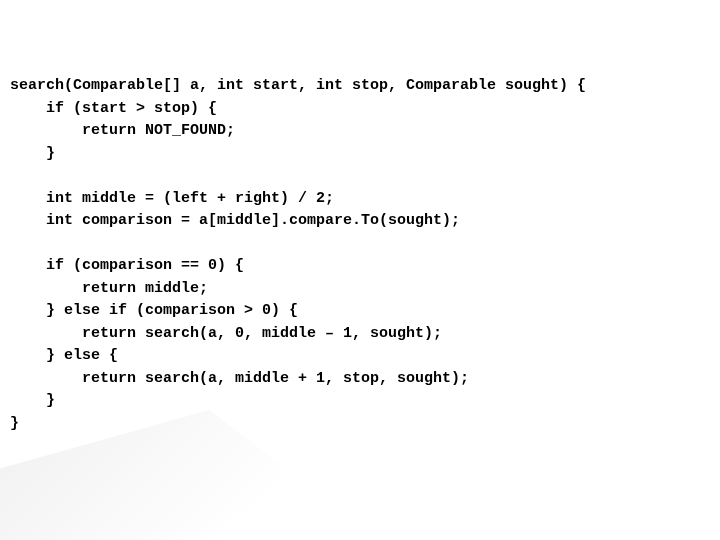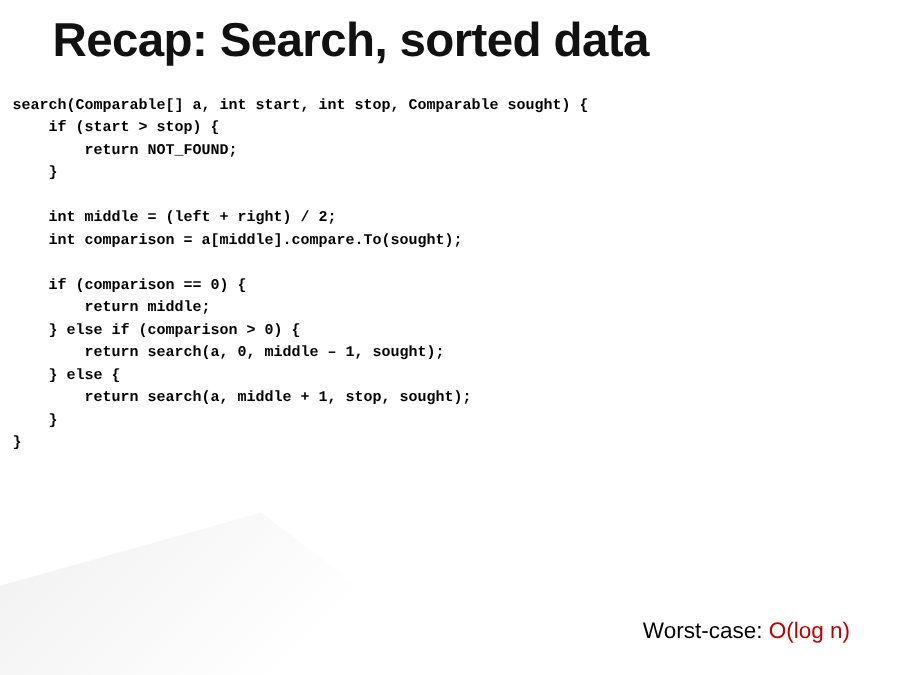--- a/index.html
+++ b/index.html
@@ -26,21 +26,21 @@
     font-weight: 700;
     letter-spacing: -0.5px;
     color: #111;
     font-family: "Arial Black", Arial, sans-serif;
   }
   .code {
     position: absolute;
     top: 75px;
     left: 10px;
     font-family: "Courier New", Courier, monospace;
-    font-size: 12px;
+    font-size: 15px;
     font-weight: 700;
     line-height: 1.5;
     white-space: pre;
     color: #000;
   }
   .complexity {
     position: absolute;
     right: 40px;
     bottom: 25px;
     font-size: 18px;
@@ -57,40 +57,36 @@
     background: linear-gradient(135deg, rgba(0,0,0,0.06) 0%, rgba(0,0,0,0.0) 70%);
     clip-path: polygon(0% 100%, 0% 45%, 55% 0%, 100% 100%);
     pointer-events: none;
   }
 </style>
 </head>
 <body>
 
 <div class="slide">
 
-  <div class="title">Recap:  Search, sorted data</div>
 
   <div class="code">search(Comparable[] a, int start, int stop, Comparable sought) {
     if (start &gt; stop) {
         return NOT_FOUND;
     }
 
     int middle = (left + right) / 2;
     int comparison = a[middle].compare.To(sought);
 
     if (comparison == 0) {
         return middle;
     } else if (comparison &gt; 0) {
         return search(a, 0, middle – 1, sought);
     } else {
         return search(a, middle + 1, stop, sought);
     }
 }</div>
 
   <div class="complexity">
-    <div>
-      <span>Worst-case: </span><span class="wc-val">O(log  n)</span>
-    </div>
   </div>
 
   <div class="shadow"></div>
 
 </div>
 
 </body></html>

